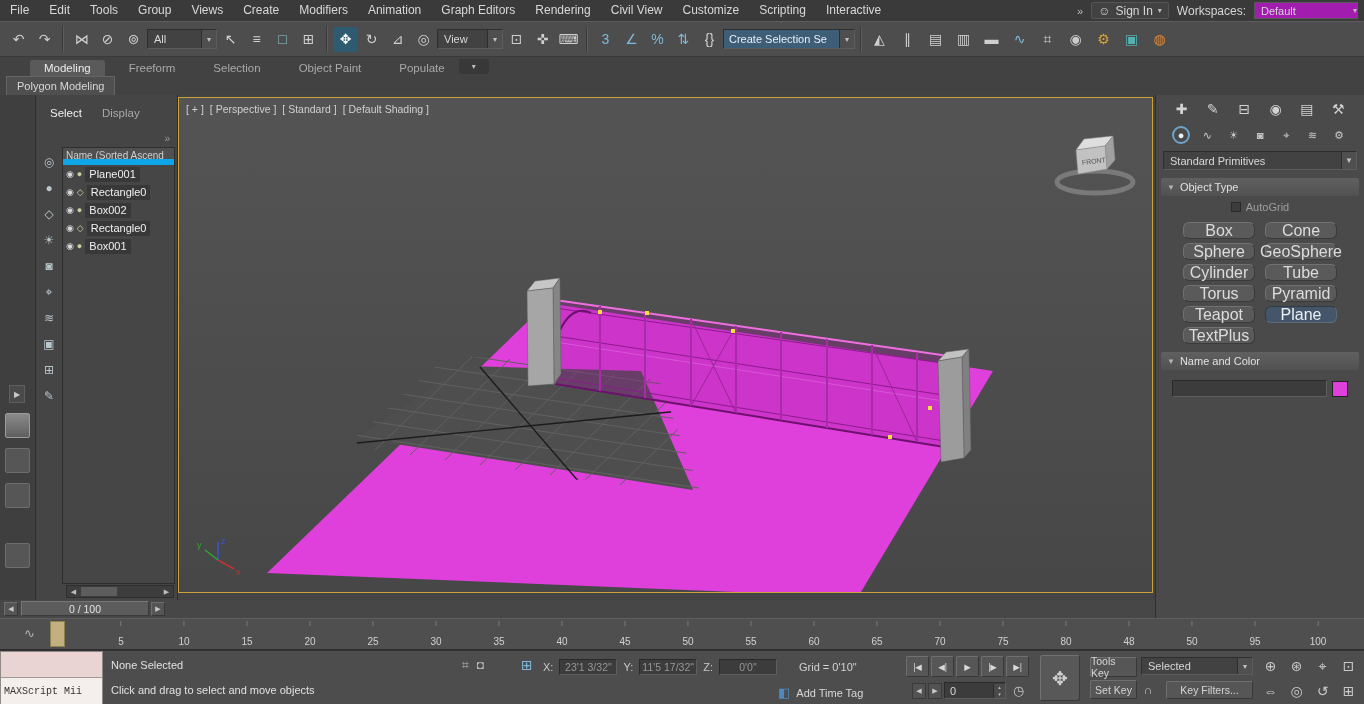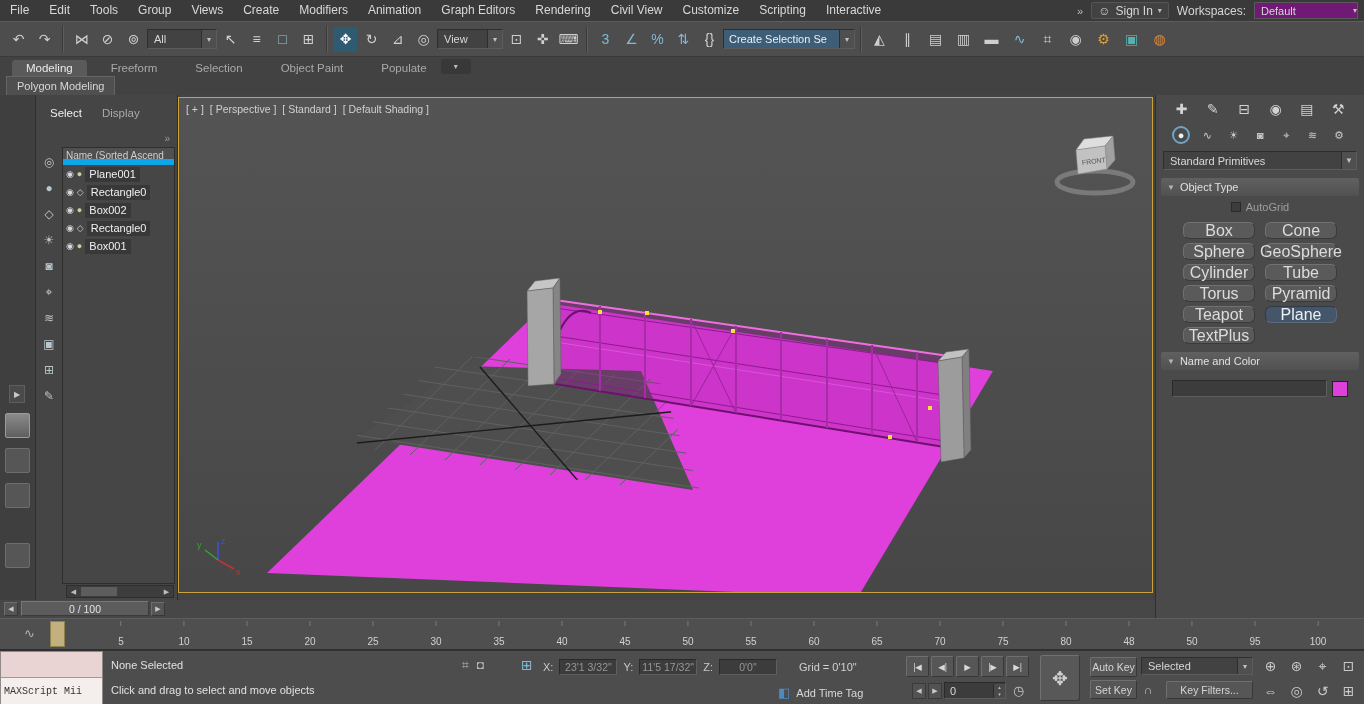--- a/index.html
+++ b/index.html
@@ -8,21 +8,21 @@
   #app { position:relative; width:1364px; height:704px; background:#4d4d4d; }
 
   
   #menubar { position:absolute; top:0; left:0; right:0; height:21px; background:#3a3a3a;
     display:flex; align-items:center; font-size:12px; }
   .menu-item { padding:0 10px; line-height:21px; color:#d8d8d8; cursor:default; }
   #menubar-right { position:absolute; right:6px; top:0; height:21px; display:flex; align-items:center; gap:8px; }
   .chev { color:#bdbdbd; font-size:11px; }
   .signin { display:flex; align-items:center; gap:5px; border:1px solid #555; background:#424242;
     height:17px; padding:0 6px; border-radius:2px; }
-  .ws-combo { display:flex; align-items:center; border:1px solid #5a5a5a; background:#701a75; height:17px; width:104px;gap:34px; }
+  .ws-combo { display:flex; align-items:center; border:1px solid #5a5a5a; background:#a21caf; height:17px; width:104px;gap:34px; }
   .ws-combo .val { flex:1; padding:0 6px; font-size:11px; }
   .ws-combo .arr, .signin .arr { font-size:8px; color:#bdbdbd; }
 
   
   #toolbar { position:absolute; top:21px; left:0; right:0; height:36px; background:#4d4d4d;
     border-top:1px solid #5d5d5d; border-bottom:1px solid #3a3a3a;
     display:flex; align-items:center; padding:0 6px; gap:1px; }
   .tbtn { width:25px; height:25px; display:inline-flex; align-items:center; justify-content:center;
     font-size:14px; color:#cfcfcf; border-radius:3px; }
   .tbtn.active { background:#2e5b72; color:#fff; }
@@ -32,21 +32,21 @@
   .combo .val { padding:0 6px; font-size:11px; color:#d8d8d8; flex:1; white-space:nowrap; overflow:hidden; }
   .combo .arr { width:15px; align-self:stretch; background:#4f4f4f; border-left:1px solid #2e2e2e;
     font-size:8px; display:flex; align-items:center; justify-content:center; color:#c0c0c0; }
   #filter-combo { width:70px; } #coord-combo { width:66px; }
   #selset-combo { width:132px; background:#3e5d77; }
   #selset-combo input { flex:1; min-width:0; background:transparent; border:0; outline:0;
     color:#e8f1f8; font-size:11px; padding:0 5px; font-family:inherit; }
 
   
   #ribbon-tabs { position:absolute; top:57px; left:0; right:0; height:19px; background:#424242;
-    display:flex; align-items:flex-end; padding-left:12px; }
+    display:flex; align-items:flex-end; padding-left:30px; }
   .ribbon-tab { padding:2px 14px; font-size:11.5px; color:#a9a9a9; }
   .ribbon-tab.active { background:#5a5a5a; color:#eaeaea; border-radius:3px 3px 0 0; }
   .ribbon-config { width:30px; height:15px; background:#383838; border-radius:3px; margin-bottom:2px;
     display:flex; align-items:center; justify-content:center; font-size:8px; color:#bdbdbd; }
   #ribbon-sub { position:absolute; top:76px; left:0; right:0; height:19px; background:#424242; display:flex; }
   .subtab { margin-left:6px; height:19px; padding:0 10px; background:#4f4f4f; border:1px solid #646464;
     border-bottom:0; display:flex; align-items:center; font-size:11px; color:#d8d8d8; }
 
   
   #main { position:absolute; top:95px; left:0; width:1155px; height:505px; background:#444; }
@@ -693,21 +693,21 @@
       </div>
     <div class="frame-spin">
       <span class="fval">0</span>
       <span class="spin-col">
         <span>▴</span>
         <span>▾</span>
       </span>
     </div>
     <span class="time-config">◷</span>
     <span class="keymode-big">✥</span>
-    <span class="autokey sbtn3d">Auto Key</span>
+    <span class="autokey sbtn3d">Tools Key</span>
     <span class="setkey sbtn3d">Set Key</span>
     <span class="combo selcombo">
       <span class="val">Selected</span>
       <span class="arr">▾</span>
     </span>
     <span class="tangent">∩</span>
     <span class="keyfilters sbtn3d">Key Filters...</span>
     <div class="nav-cluster">
 
     <span class="nav-ico">⊕</span>

